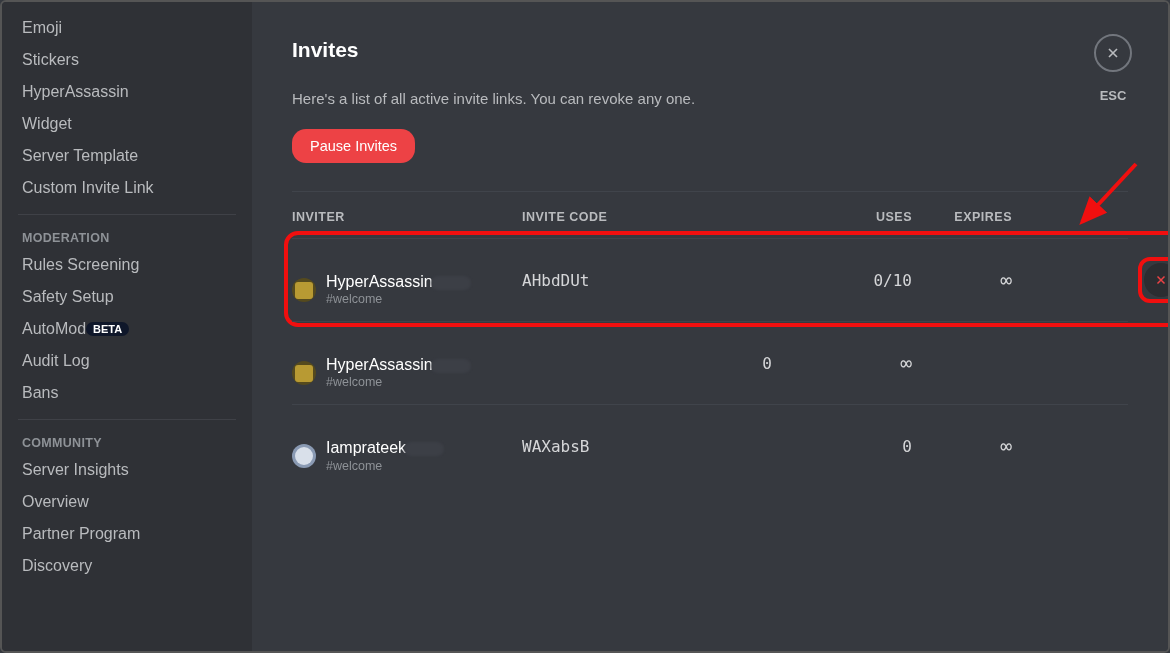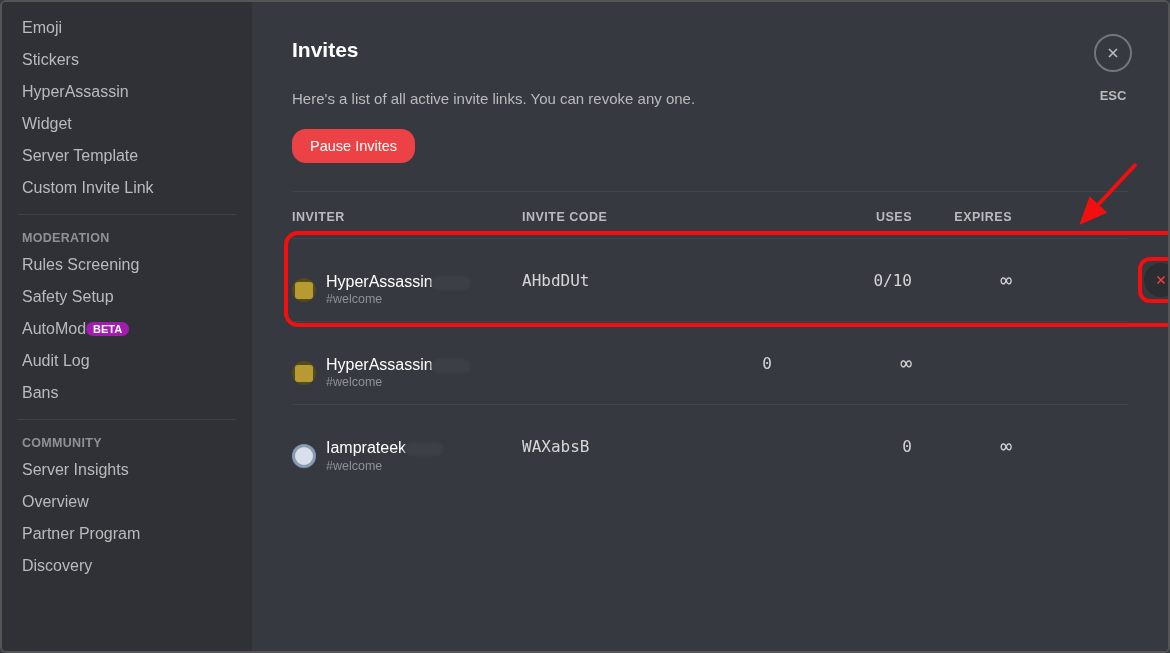--- a/index.html
+++ b/index.html
@@ -43,21 +43,21 @@
     margin: 10px 16px;
   }
   .sidebar-section {
     padding: 6px 20px 4px 20px;
     color: #8e9297;
     font-size: 12.5px;
     font-weight: 700;
     letter-spacing: 0.3px;
   }
   .beta-badge {
-    background: #a21caf;
+    background: #0f172a;
     color: #fff;
     font-size: 11px;
     font-weight: 700;
     padding: 1px 7px;
     border-radius: 10px;
     margin-right: 8px;
   }
   
   .main {
     flex: 1;

